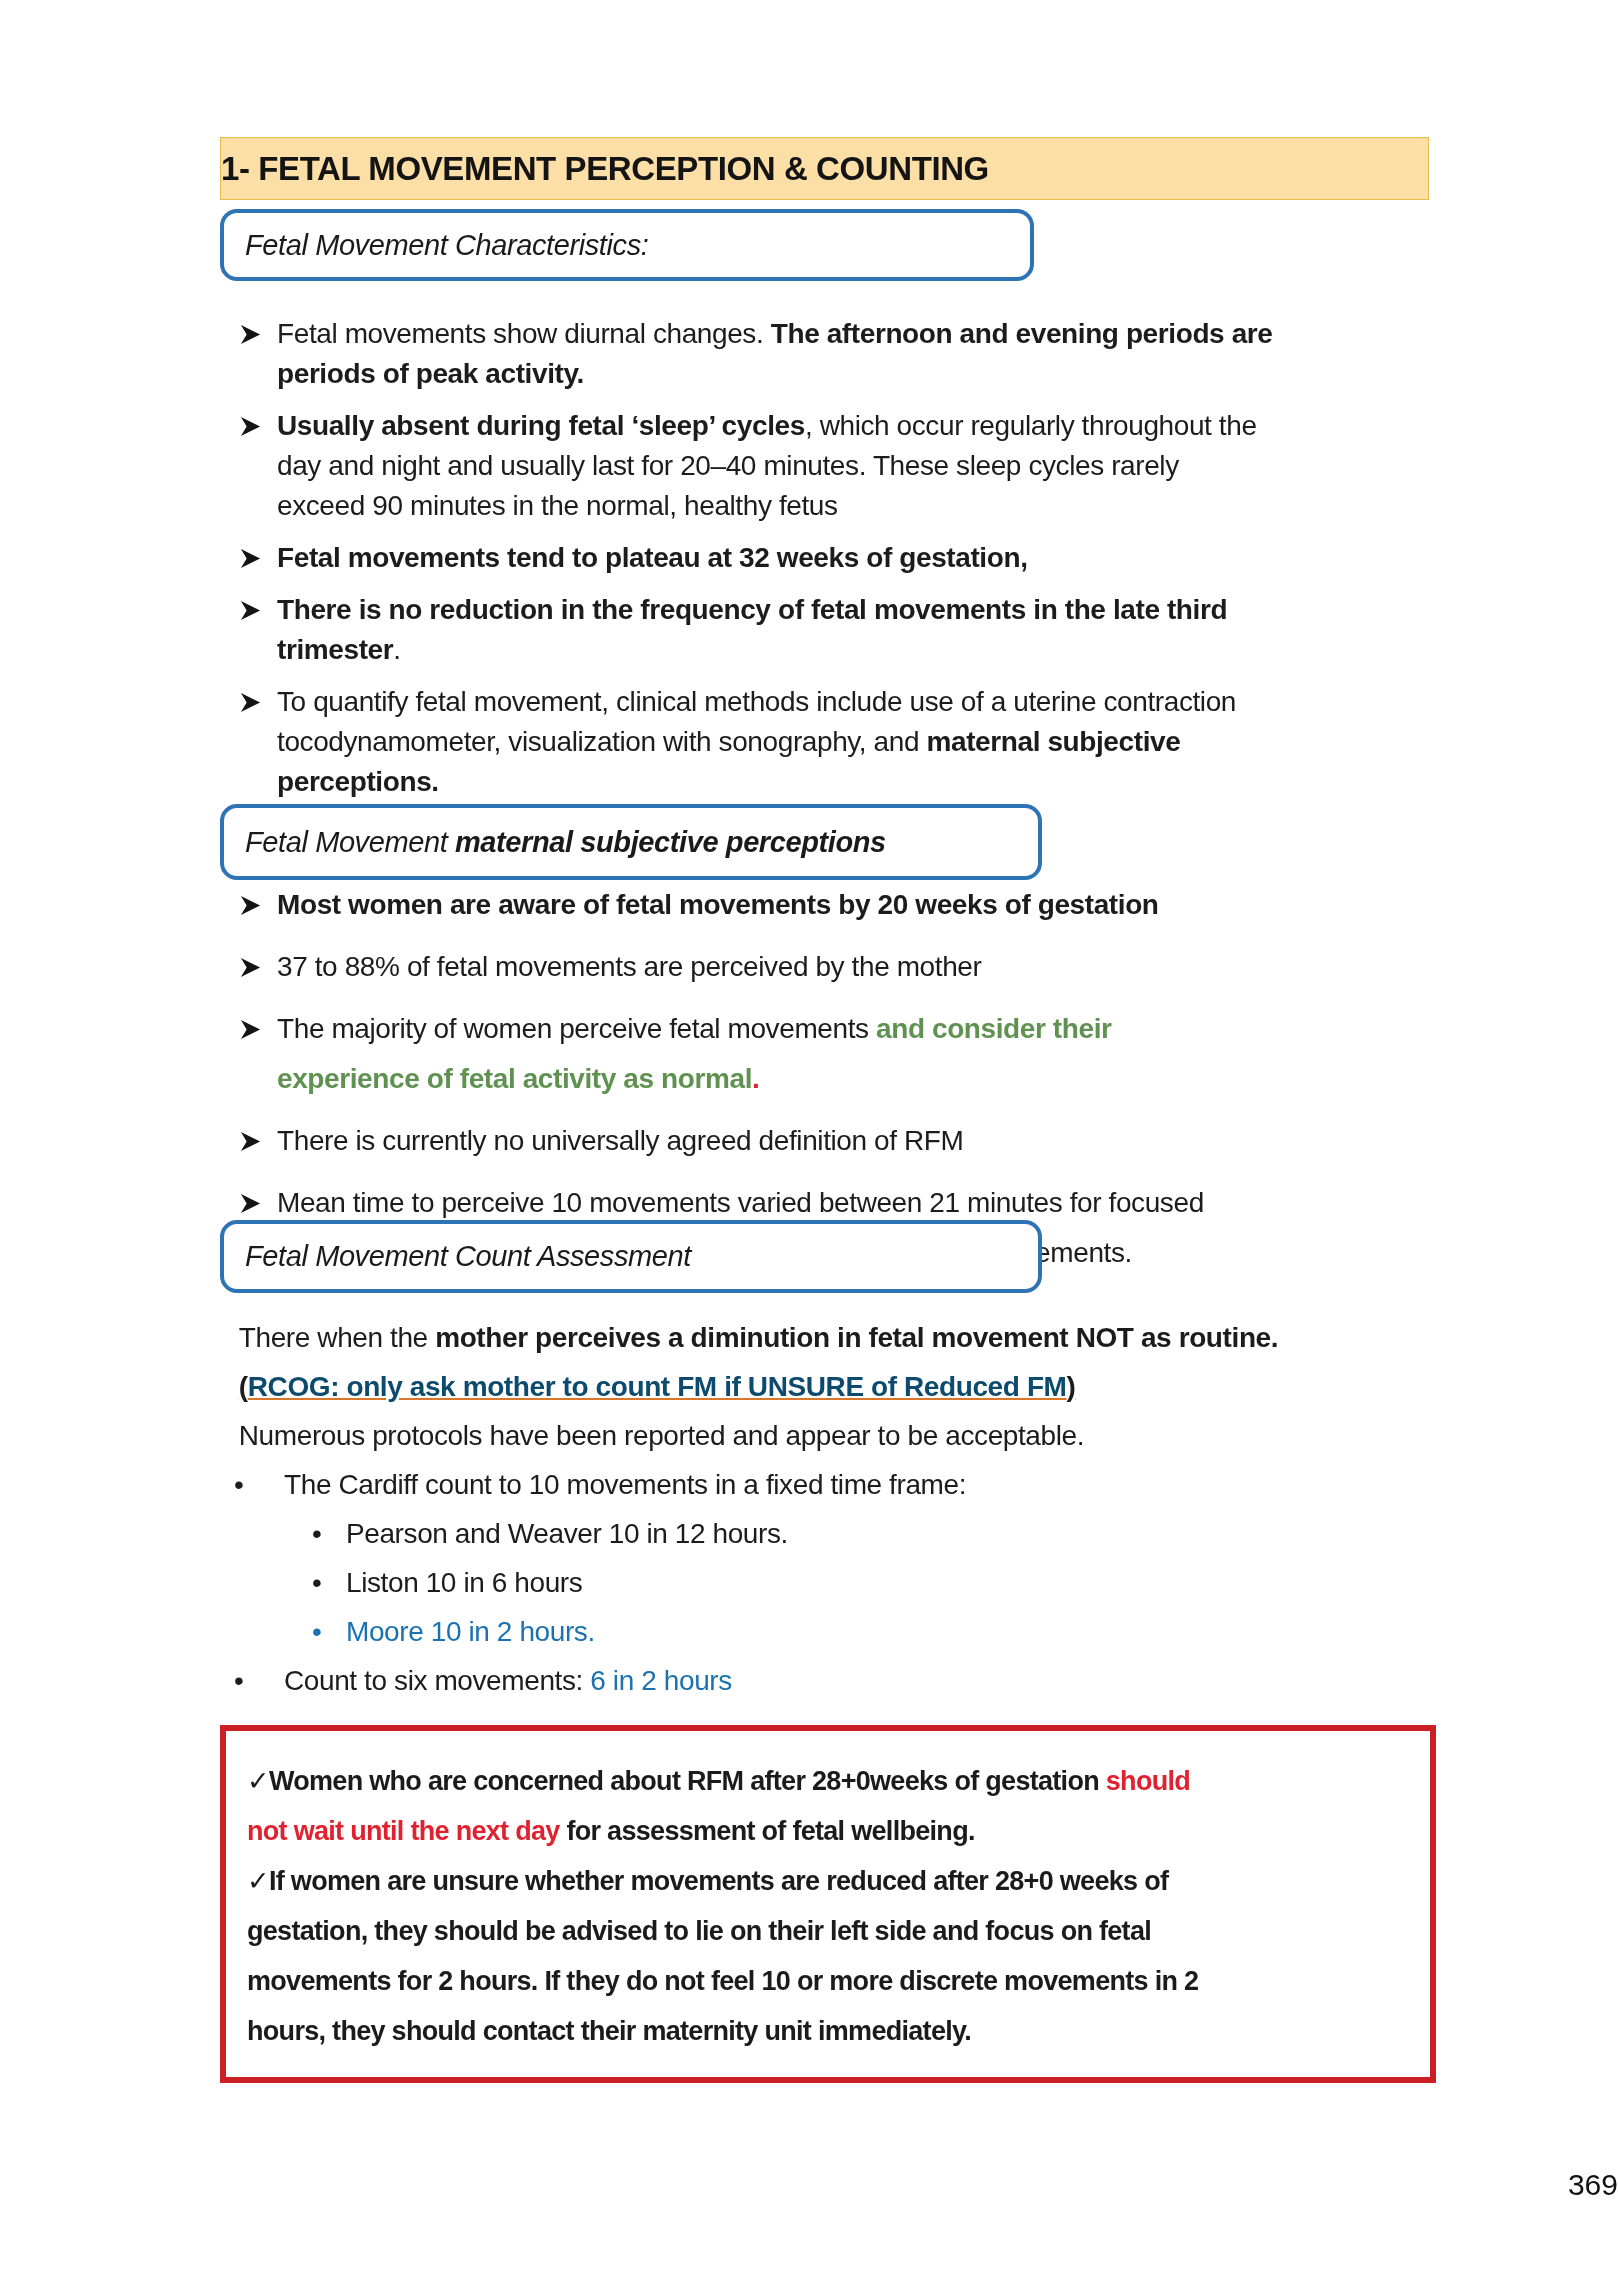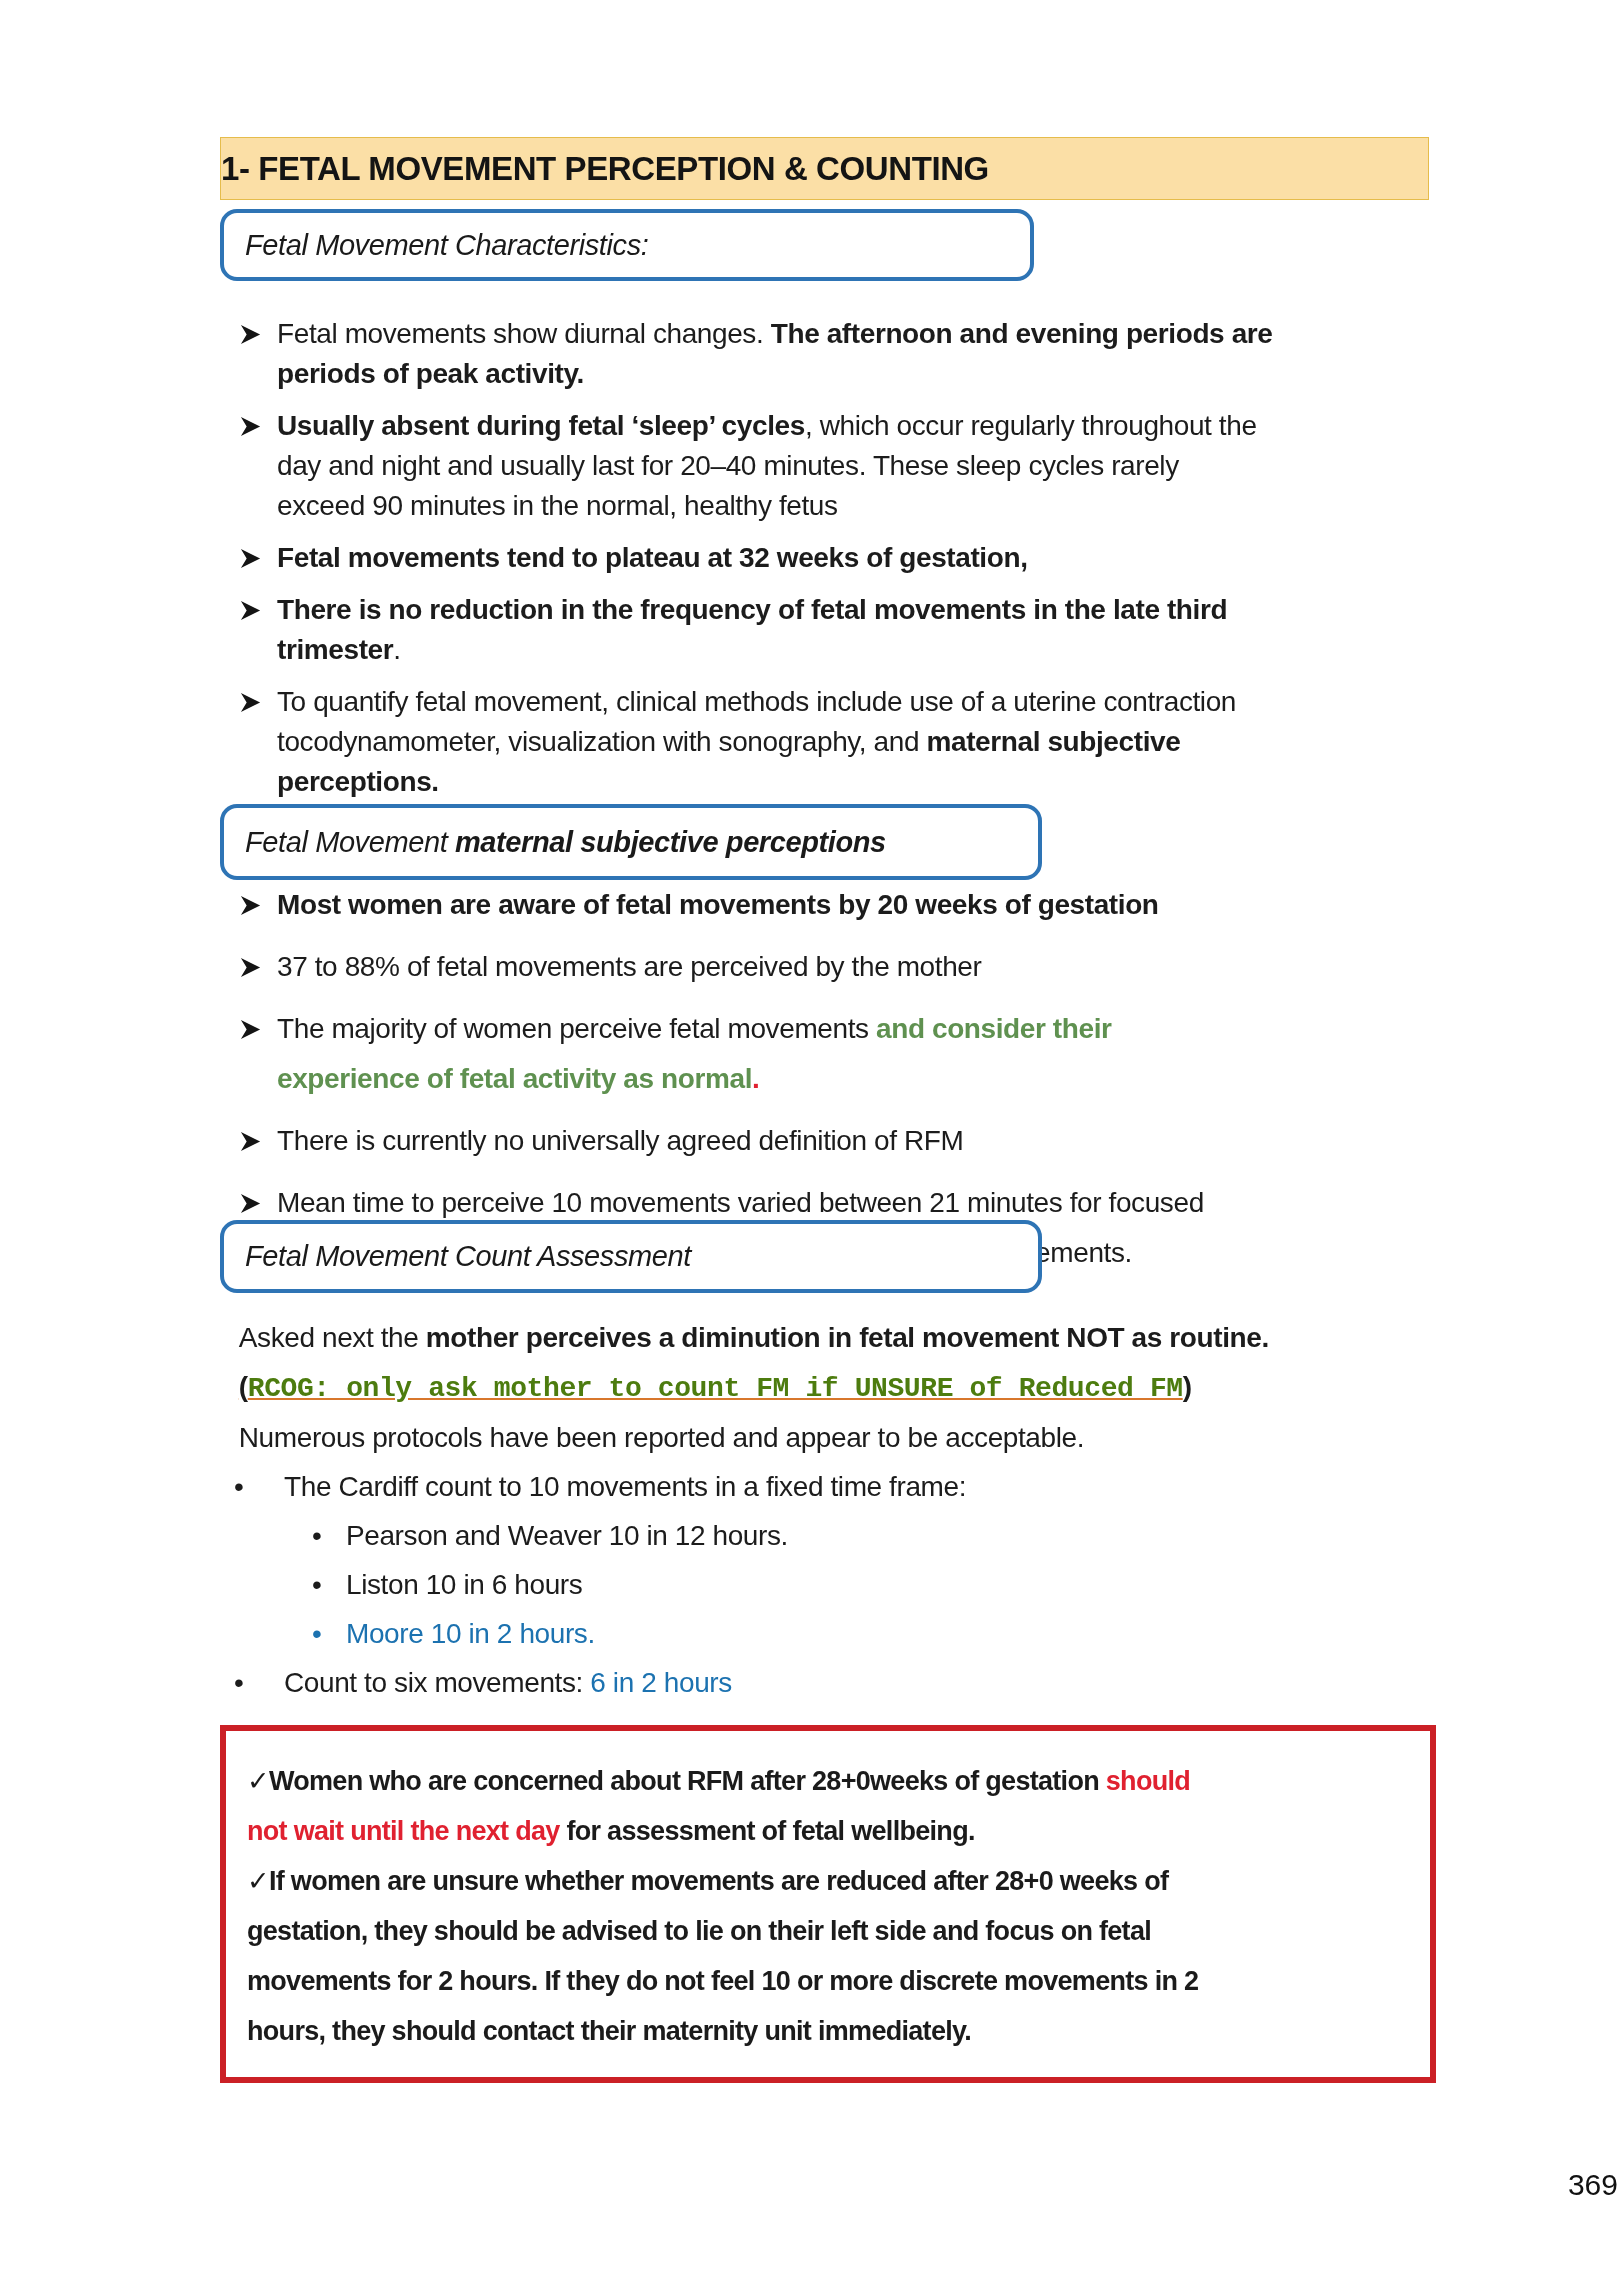--- a/index.html
+++ b/index.html
@@ -42,21 +42,21 @@
   .redtxt{color:#e02130;}
   .bluetxt{color:#1c72b0;}
   
   .assessment{position:absolute;left:234px;top:1313px;width:1252px;font-size:28px;}
   .aline{line-height:49px;white-space:pre-wrap;}
   .pline{margin-left:4.8px;}
   .dotli{display:flex;align-items:flex-start;}
   .dotli .dmark{flex:0 0 50px;line-height:49px;}
   .lb2{margin-left:78px;}
   .lb2 .dmark{flex:0 0 34px;}
-  .link{color:#4d7c0f;font-weight:700;text-decoration:underline;text-decoration-color:#d8772c;cursor:pointer;font-family:Liberation Mono, monospace;}
+  .link{color:#0c4a6e;font-weight:700;text-decoration:underline;text-decoration-color:#d8772c;cursor:pointer;}
   .paren{font-weight:700;text-decoration:underline;text-decoration-color:#d8772c;}
   
   .warning{
     position:absolute;left:220px;top:1725px;width:1216px;box-sizing:border-box;
     border:6.7px solid #cb2026;background:#ffffff;
     padding:25px 19px 21px 21px;
     font-size:27px;font-weight:700;letter-spacing:-0.7px;color:#1b1b1b;
   }
   .wline{line-height:50px;white-space:pre-wrap;}
   .check{font-weight:700;color:#1b1b1b;}
@@ -175,21 +175,21 @@
       <div class="txt"><span>Mean time to perceive 10 movements varied between 21 minutes for focused
 counting to 162 minutes with unfocused perception of fetal movements.</span></div>
     </div>
   </div>
 
   <div class="bluebox box3">
     <span>Fetal Movement Count Assessment</span>
   </div>
 
   <div class="assessment">
-    <div class="aline pline"><span>Asked next the </span><span class="b">mother perceives a diminution in fetal movement NOT as routine.</span></div>
+    <div class="aline pline"><span>There when the </span><span class="b">mother perceives a diminution in fetal movement NOT as routine.</span></div>
     <div class="aline pline"><span class="paren">(</span><span class="link">RCOG: only ask mother to count FM if UNSURE of Reduced FM</span><span class="paren">)</span></div>
     <div class="aline pline"><span>Numerous protocols have been reported and appear to be acceptable.</span></div>
     <div class="dotli">
       <span class="dmark aline">•</span>
       <div class="aline"><span>The Cardiff count to 10 movements in a fixed time frame:</span></div>
     </div>
     <div class="dotli lb2">
       <span class="dmark aline">•</span>
       <div class="aline"><span>Pearson and Weaver 10 in 12 hours.</span></div>
     </div>

